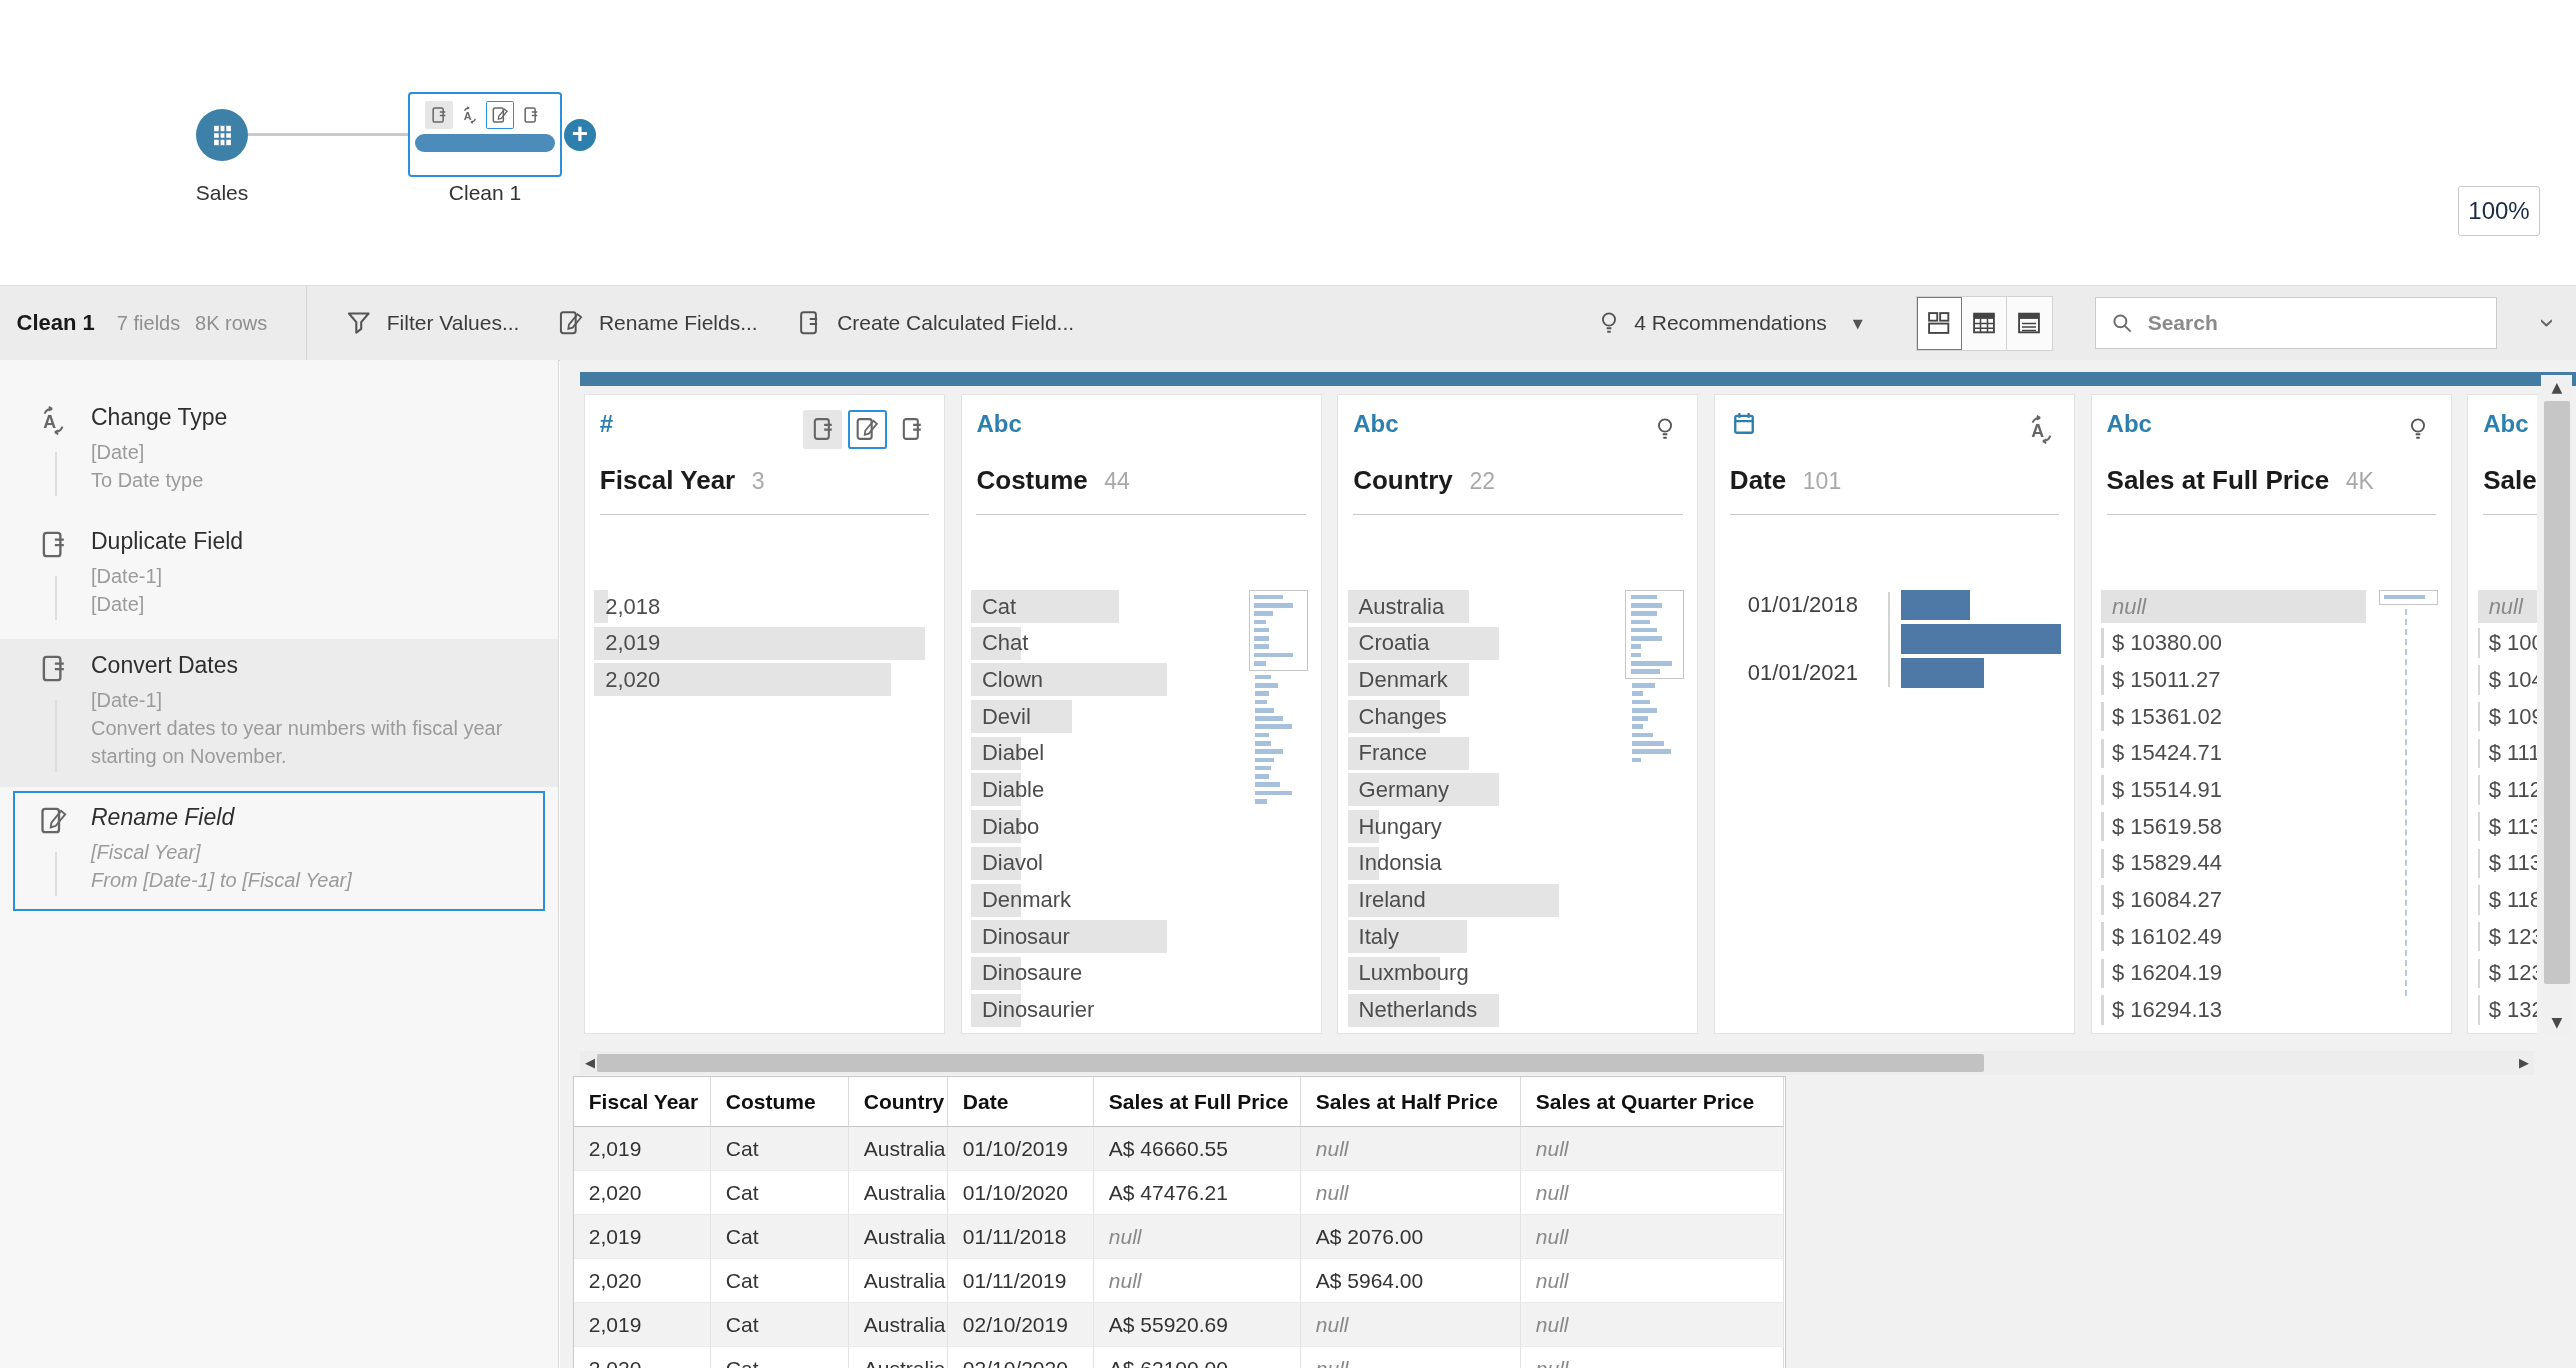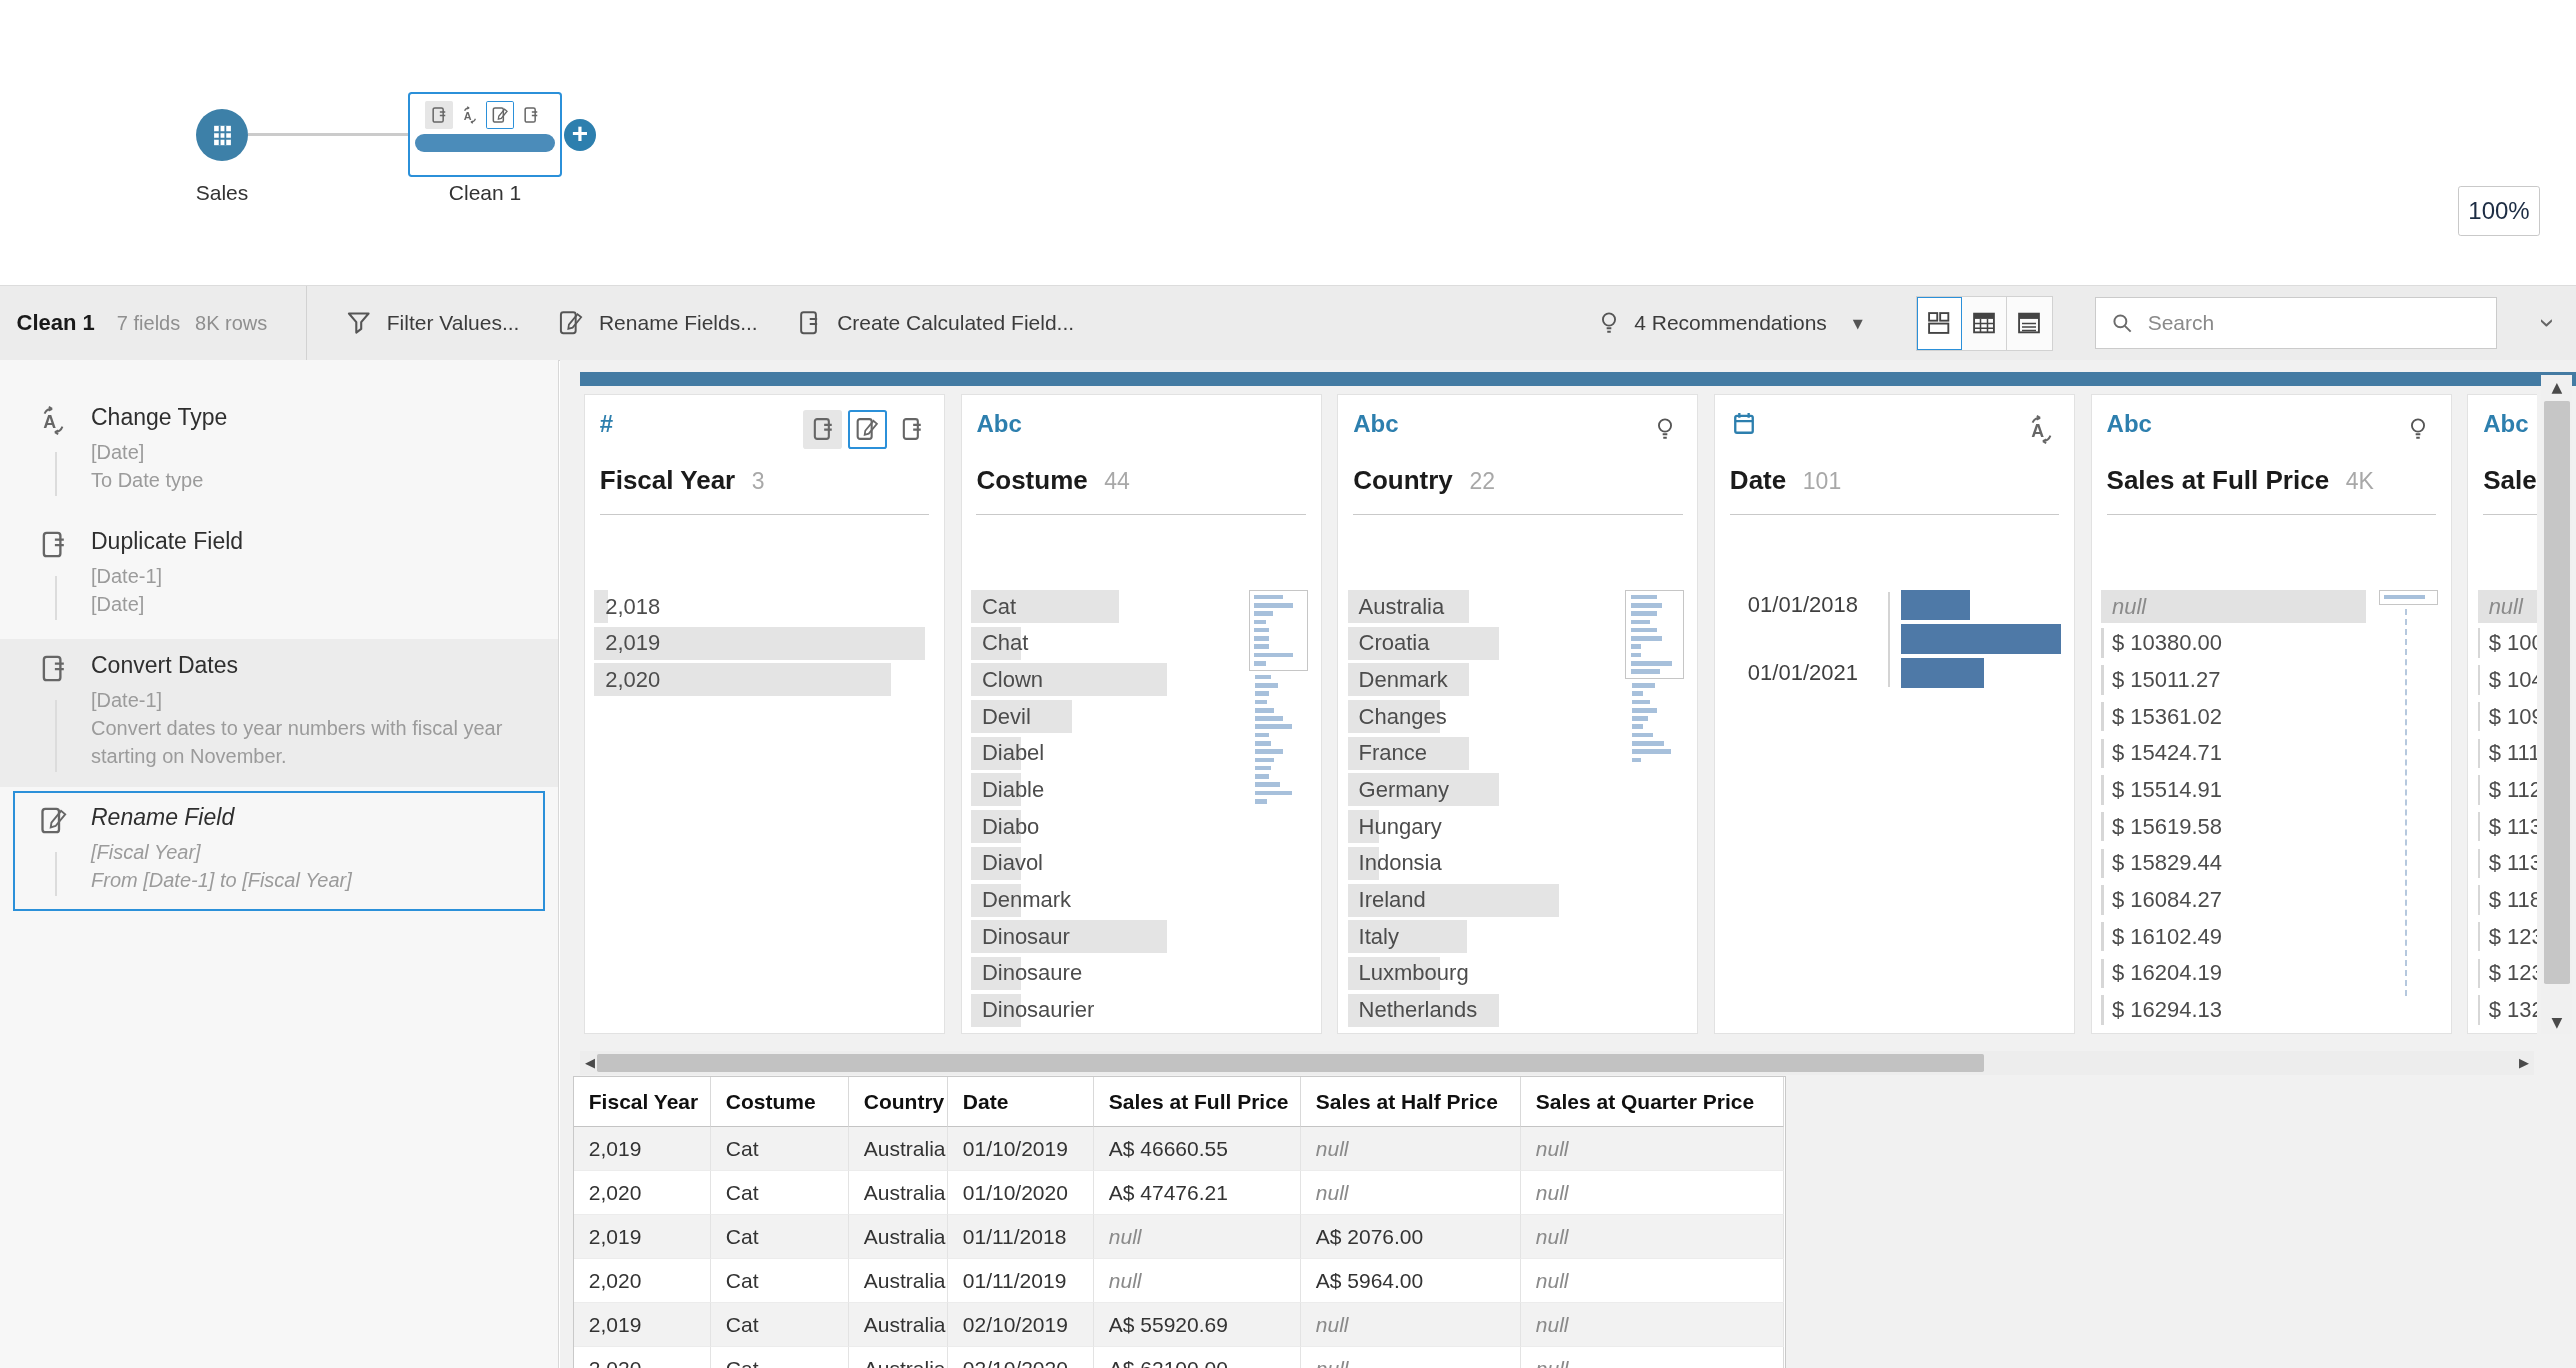--- a/index.html
+++ b/index.html
@@ -37,21 +37,21 @@
   .tb-right{position:absolute;right:0;top:0;height:100%;display:flex;align-items:center;}
   .tb-rec{display:flex;align-items:center;gap:11px;font-size:21px;color:#3c3c3c;}
   .tb-caret{font-size:13px;color:#555;margin-left:14.8px;font-family:"DejaVu Sans",sans-serif;}
   .view-group{display:flex;margin-left:53px;border:0.9px solid #d2d2d2;background:#fbfbfb;height:55px;box-sizing:border-box;}
   .vbtn{width:45px;display:flex;align-items:center;justify-content:center;border-right:0.9px solid #d2d2d2;box-sizing:border-box;}
   .vbtn:last-child{border-right:none;}
   .vbtn.sel{border:1.8px solid #2b90d9;background:#fff;}
   .search-box{margin-left:42px;width:402px;height:52px;background:#fff;border:0.9px solid #cbcbcb;box-sizing:border-box;
               display:flex;align-items:center;gap:11px;padding-left:13px;}
   .search-box input{border:none;outline:none;font-size:21px;color:#0369a1;width:304px;background:transparent;
-                    font-family:"Liberation Sans","DejaVu Sans",sans-serif;}
+                    font-family:"Liberation Sans","DejaVu Sans",sans-serif;font-weight:bold;}
   .search-box input::placeholder{color:#8a8a8a;}
   .tb-chevron{margin-left:46px;margin-right:24px;font-size:28px;color:#666;transform:rotate(90deg);}
 
   
   .changes-panel{position:absolute;left:0;top:360px;width:559px;bottom:0;background:#f7f7f7;
                  border-right:0.9px solid #d8d8d8;box-sizing:border-box;}
   .changes-header{display:flex;justify-content:space-between;align-items:center;padding:24px 26px 0 35px;}
   .changes-title{font-size:24px;font-weight:bold;color:#1a1a1a;}
   .collapse-chevron{font-size:31px;color:#5f5f5f;line-height:24px;}
   .chg-list{margin-top:31px;}

